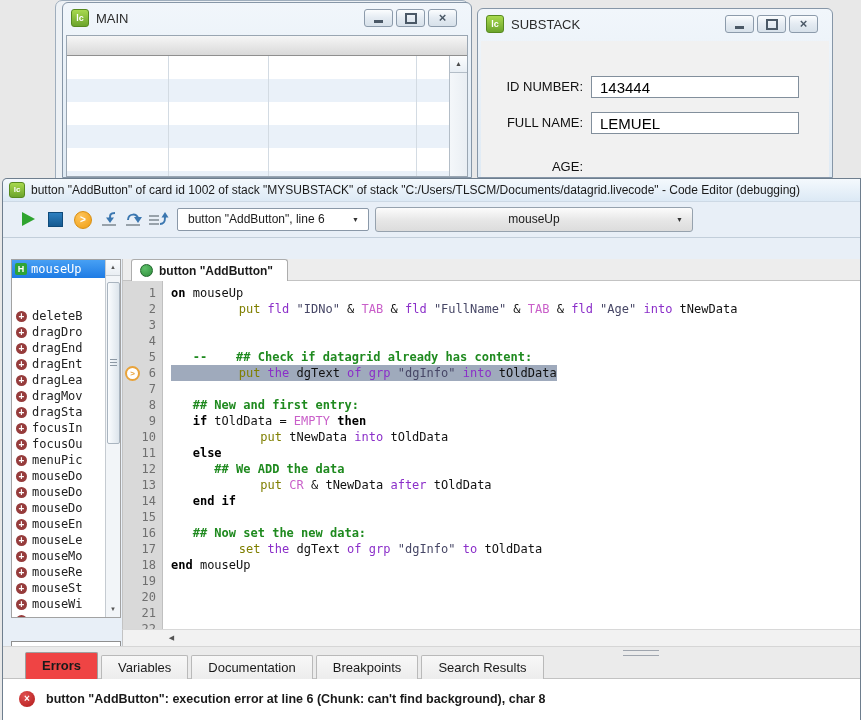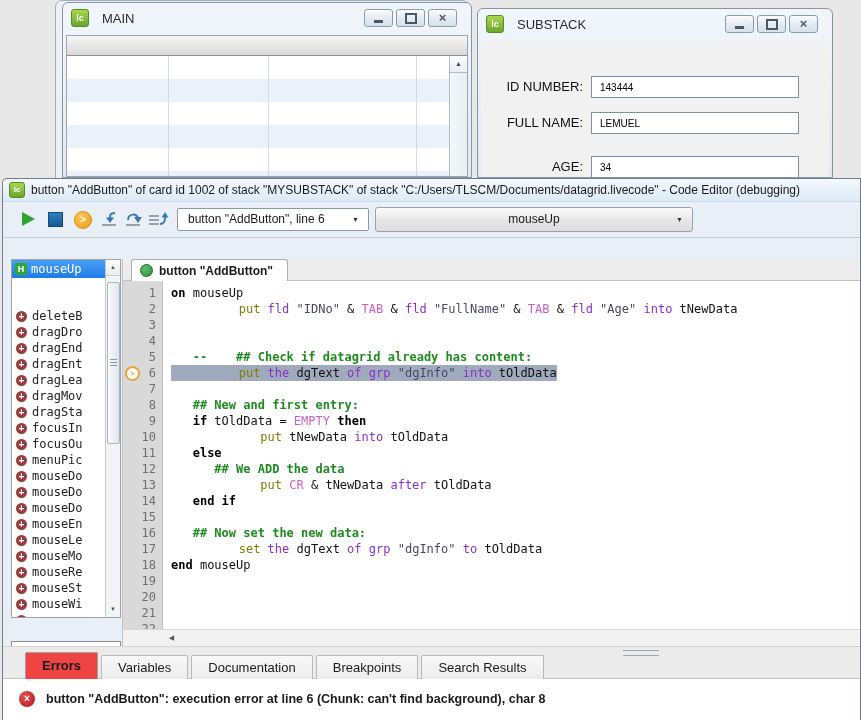--- a/index.html
+++ b/index.html
@@ -6,21 +6,21 @@
   body{width:861px;height:720px;position:relative;overflow:hidden;background:#E8E8E8;
        font-family:"Liberation Sans",sans-serif;color:#1a1a1a;}
   .abs{position:absolute;}
   
   .window{position:absolute;border:1px solid #8696A7;border-radius:6px 6px 0 0;
           background:linear-gradient(#F1F6FB,#DFEAF4);overflow:hidden;box-sizing:border-box;}
   .titlebar{height:30px;display:flex;align-items:center;padding:0 8px;}
   .lc-icon{width:16px;height:16px;border-radius:3px;background:linear-gradient(#A8D94E,#6CA42C);
            border:1px solid #578A1F;color:#fff;font-weight:bold;font-size:9px;text-align:center;
            line-height:16px;flex:0 0 auto;}
-  .win-title{margin-left:13px;font-size:13px;color:#2B2B2B;white-space:nowrap;}
+  .win-title{margin-left:7px;font-size:13px;color:#2B2B2B;white-space:nowrap;}
   .win-btns{margin-left:auto;display:flex;gap:3px;padding-right:6px;}
   .win-btn{width:27px;height:16px;border:1px solid #8C9BAB;border-radius:3px;
            background:linear-gradient(#FBFDFE,#E4EBF2 50%,#D7E1EA);
            display:flex;align-items:center;justify-content:center;}
   .g-min{width:9px;height:3px;background:#4A5866;margin-top:7px;}
   .g-max{width:8px;height:7px;border:2px solid #4A5866;}
   .g-close{font-size:13px;font-weight:bold;color:#4A5866;line-height:12px;}
   
   #back-frag-left{left:55px;top:0;width:412px;height:178px;background:#EDF1F5;
                   border:1px solid #9FAEBD;border-radius:7px 7px 0 0;}
@@ -46,21 +46,21 @@
   .grid-vline{position:absolute;top:0;bottom:0;width:1px;background:#D3DBE3;}
   #main-grid-scroll{position:absolute;top:20px;right:0;width:17px;bottom:0;
                     background:linear-gradient(90deg,#F4F7FA,#E9EEF3);border-left:1px solid #B3BDC7;}
   .scroll-btn-up{height:16px;border-bottom:1px solid #B3BDC7;background:linear-gradient(#FCFDFE,#E8EEF4);
                  text-align:center;font-size:7px;color:#4A4A4A;line-height:15px;}
   
   #substack-content{position:absolute;left:3px;top:32px;right:3px;bottom:0;background:#F1F1F1;}
   .ss-row{position:absolute;left:0;right:0;height:16px;}
   .ss-label{position:absolute;left:0;width:102px;text-align:right;font-size:13px;line-height:22px;color:#111;}
   .ss-input{position:absolute;left:110px;width:198px;height:20px;border:1px solid #828F9C;background:#FFF;
-            font-family:"Liberation Sans",sans-serif;font-size:10px;padding:0 0 0 8px;box-sizing:content-box;}
+            font-family:"Liberation Sans",sans-serif;font-size:15px;padding:0 0 0 8px;box-sizing:content-box;}
   
   #editor-window{left:2px;top:178px;width:859px;height:542px;border:1px solid #6E7E8E;border-bottom:none;
                  border-radius:5px 0 0 0;background:#E8EFF7;position:absolute;box-sizing:border-box;overflow:hidden;}
   #e-titlebar{height:22px;display:flex;align-items:center;padding-left:6px;
               background:linear-gradient(#F4F9FD,#DCE9F5);border-bottom:1px solid #CDD9E5;border-radius:5px 0 0 0;}
   #e-titlebar .lc-icon{width:14px;height:14px;line-height:14px;font-size:8px;}
   #editor-title{font-size:12px;margin-left:6px;white-space:nowrap;}
   #menu-bar{height:22px;display:flex;align-items:center;padding-left:6px;}
   .menu-item{font-size:13px;padding:0 7px;}
   #toolbar{height:35px;position:relative;border-bottom:1px solid #C2CEDA;}
@@ -230,21 +230,20 @@
       <div class="ss-row" style="top: 35px;">
         <div class="ss-label">ID NUMBER:</div>
         <input class="ss-input" value="143444" style="">
       </div>
       <div class="ss-row" style="top: 71px;">
         <div class="ss-label">FULL NAME:</div>
         <input class="ss-input" value="LEMUEL" style="">
       </div>
       <div class="ss-row" style="top: 115px;">
         <div class="ss-label">AGE:</div>
-        <input class="ss-input" value="34" style="">
       </div>
     </div>
 </div>
 
 <div id="editor-window">
   <div id="e-titlebar">
     <div class="lc-icon">lc</div>
     <div id="editor-title">button "AddButton" of card id 1002 of stack "MYSUBSTACK" of stack "C:/Users/TLSCM/Documents/datagrid.livecode" - Code Editor (debugging)</div>
   </div>
   <div id="toolbar">

